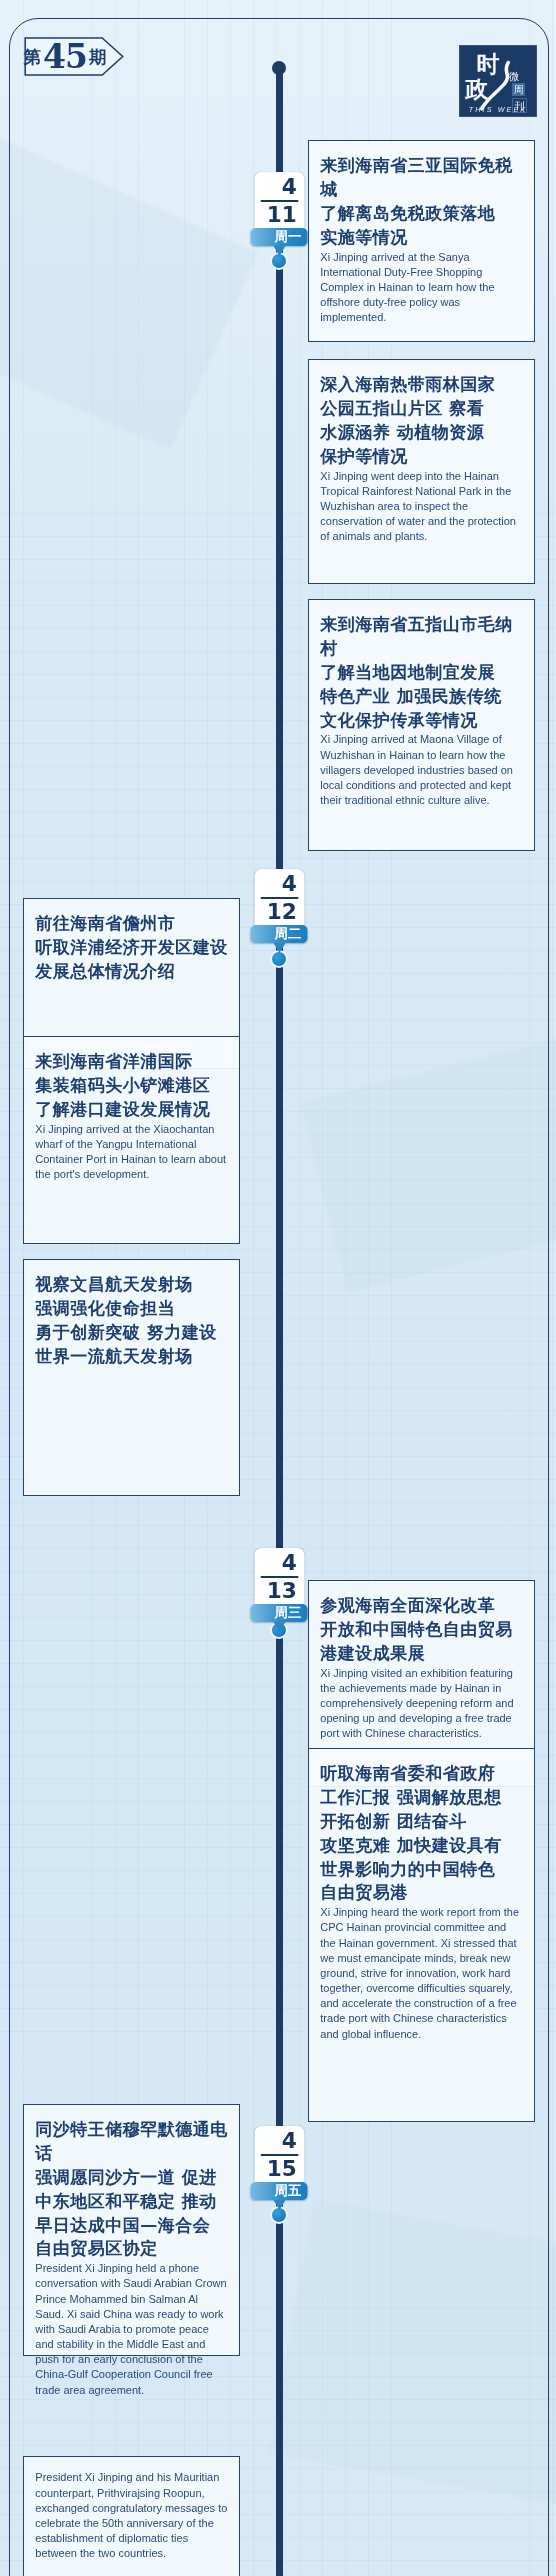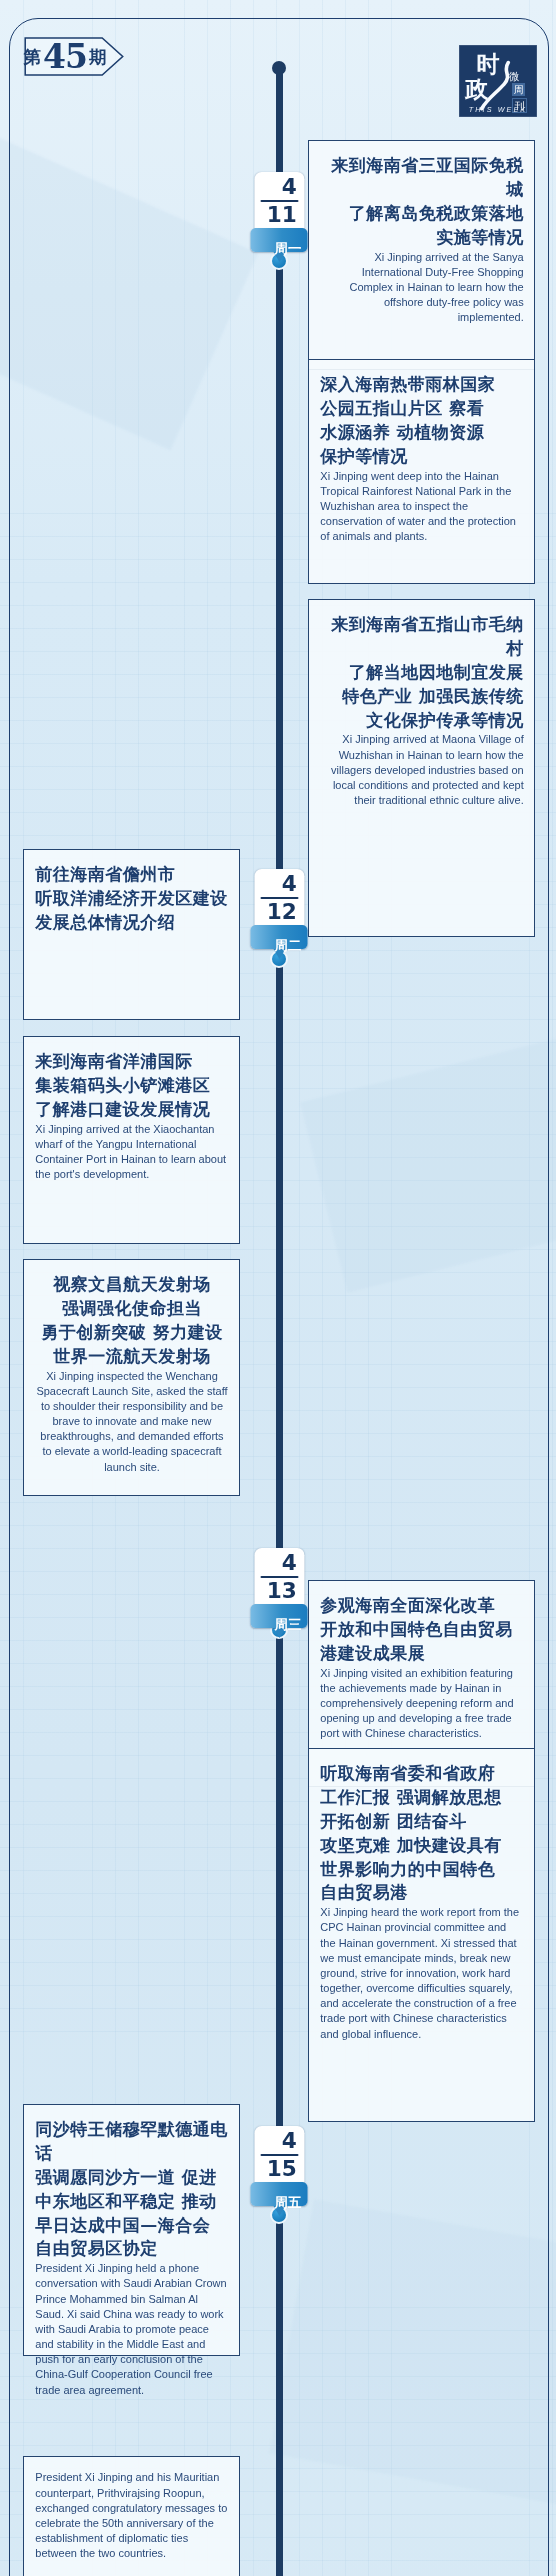--- a/index.html
+++ b/index.html
@@ -53,39 +53,39 @@
   .marker{position:absolute;left:279px;transform:translateX(-50%);width:57px;z-index:3;}
   .m0{top:172px;} .m1{top:869px;} .m2{top:1548px;} .m3{top:2126px;}
   .marker .datebox{width:50px;margin:0 auto;background:#fff;border-radius:7.2px 7.2px 0 0;
                    padding:4.1px 0 2.1px;box-shadow:0 0.5px 1.5px rgba(20,50,90,.25);}
   .marker .num{font-family:"DejaVu Sans",sans-serif;font-weight:700;font-size:21.6px;line-height:1.0;
                color:#17355e;text-align:right;padding-right:7.2px;}
   .marker .divider{height:2.1px;background:#17355e;margin:2.6px 5.2px 2.1px 6.2px;border-radius:1px;}
   .marker .band{width:57px;height:17.5px;margin:0 auto;border-radius:5.2px;
                 background:linear-gradient(90deg,#79bbe4 0%,#2e8cc7 55%,#1b7cc0 100%);
                 color:#fff;font-weight:700;font-size:13.4px;line-height:17.5px;text-align:right;
-                padding:12px;box-sizing:border-box;padding-right:6.2px;
+                padding:0;box-sizing:border-box;padding-right:6.2px;
                 box-shadow:0 1px 1.5px rgba(20,50,90,.3);}
   .marker .pointer{width:0;height:0;margin:0 auto;border-left:6.7px solid transparent;
                    border-right:6.7px solid transparent;border-top:10.3px solid #2b86c2;}
   
   .card{position:absolute;background:rgba(244,250,253,.93);border:1px solid #24446f;
         box-sizing:border-box;padding:13.4px 10.3px 10.3px 11.3px;z-index:2;}
   .card .title{font-family:"DejaVu Serif","Liberation Serif",serif;font-weight:700;
                font-size:17px;line-height:1.40;letter-spacing:0.5px;color:#1d3e6e;
                white-space:pre-line;}
   .card .desc{margin-top:0;font-size:11px;line-height:1.38;color:#2a4a7a;}
   .side-right{left:308px;width:227px;}
   .side-left{left:23px;width:217px;}
-  .c0{top:140px;height:230px;text-align:right;}
+  .c0{top:140px;height:202px;}
   .c1{top:359px;height:225px;}
-  .c2{top:599px;height:338px;text-align:right;}
-  .c3{top:849px;height:171px;}
+  .c2{top:599px;height:252px;}
+  .c3{top:898px;height:171px;}
   .c4{top:1036px;height:208px;}
-  .c5{top:1259px;height:237px;text-align:center;}
+  .c5{top:1259px;height:237px;}
   .c6{top:1580px;height:207px;}
   .c7{top:1748px;height:374px;}
   .c8{top:2104px;height:252px;}
   .c9{top:2456px;height:223px;}
 </style>
 </head>
 <body>
 
 <div id="canvas">
 
@@ -192,21 +192,20 @@
     <div class="title">来到海南省洋浦国际
 集装箱码头小铲滩港区
 了解港口建设发展情况</div>
     <div class="desc">Xi Jinping arrived at the Xiaochantan wharf of the Yangpu International Container Port in Hainan to learn about the port's development.</div>
   </div>
   <div class="card side-left c5">
     <div class="title">视察文昌航天发射场
 强调强化使命担当
 勇于创新突破 努力建设
 世界一流航天发射场</div>
-    <div class="desc">Xi Jinping inspected the Wenchang Spacecraft Launch Site, asked the staff to shoulder their responsibility and be brave to innovate and make new breakthroughs, and demanded efforts to elevate a world-leading spacecraft launch site.</div>
   </div>
   <div class="card side-right c6">
     <div class="title">参观海南全面深化改革
 开放和中国特色自由贸易
 港建设成果展</div>
     <div class="desc">Xi Jinping visited an exhibition featuring the achievements made by Hainan in comprehensively deepening reform and opening up and developing a free trade port with Chinese characteristics.</div>
   </div>
   <div class="card side-right c7">
     <div class="title">听取海南省委和省政府
 工作汇报 强调解放思想

